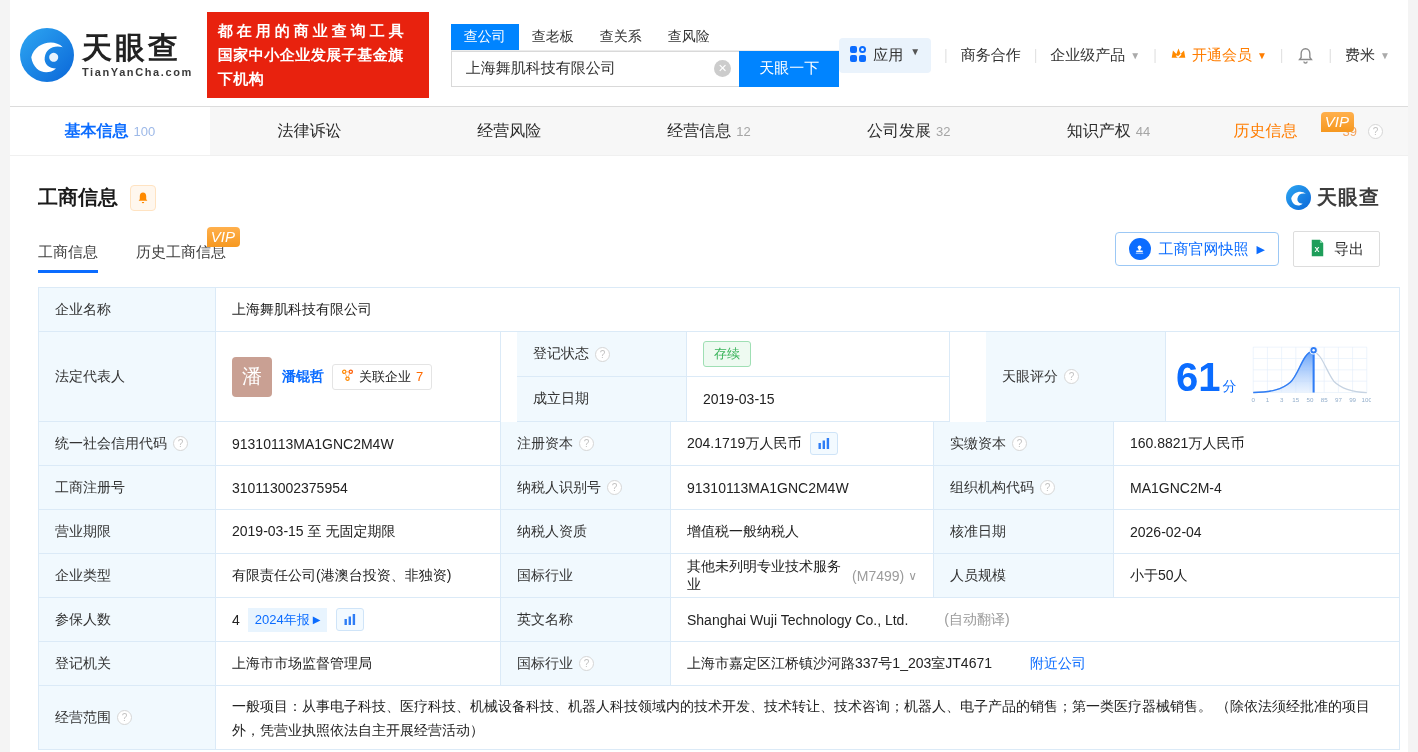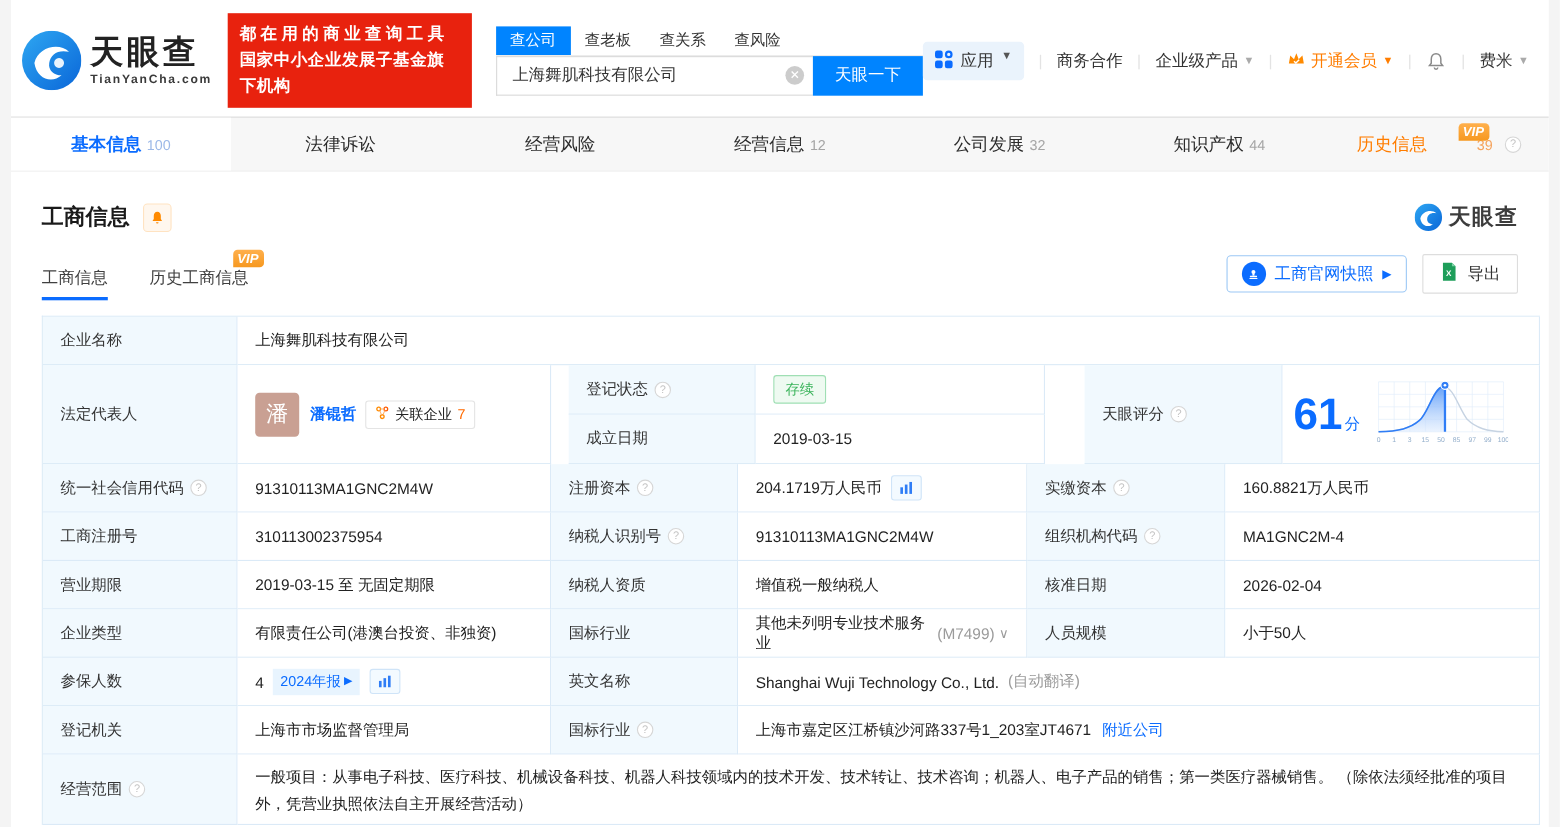--- a/index.html
+++ b/index.html
@@ -39,21 +39,21 @@
   .vip-link .caret { color:#ff7d00; }
 
   
   .tabbar { display:flex; height:50px; background:#f7f7f7; border-top:1px solid #dcdcdc; border-bottom:1px solid #f0f0f0; }
   .mtab { flex:1; display:flex; align-items:center; justify-content:center; gap:5px; font-size:16px; cursor:pointer; color:#2b2b2b; position:relative; }
   .mtab .cnt { font-size:13px; color:#a5a5a5; }
   .mtab.active { background:#fff; color:#0b6cff; font-weight:bold; }
   .mtab.active .cnt { color:#0b6cff; font-weight:normal; }
   .mtab.orange { color:#ff7d00; }
   .mtab.orange .cnt { color:#f5a35c;margin-left:40px; }
-  .vip-badge { background:linear-gradient(180deg,#ffb04d,#f6981f); color:#fff; font-size:12px; font-weight:bold; font-style:italic; padding:1px 5px 1px 4px; border-radius:4px 4px 4px 0; line-height:1.2; }
+  .vip-badge { background:linear-gradient(180deg,#ffb04d,#f6981f); color:#fff; font-size:15px; font-weight:normal; font-style:italic; padding:1px 5px 1px 4px; border-radius:4px 4px 4px 0; line-height:1.2; }
   .vip-abs { position:absolute; top:5px; right:54px; }
   .help { width:15px; height:15px; min-width:15px; border:1px solid #d6d6d6; border-radius:50%; color:#c3c3c3; font-size:10px; display:inline-flex; align-items:center; justify-content:center; margin-left:6px; background:#fff; }
 
   
   .section-head { display:flex; align-items:center; padding:28px 28px 0 28px; }
   .section-title { font-size:20px; font-weight:bold; color:#1a1a1a; }
   .bell-box { margin-left:12px; width:26px; height:26px; border:1px solid #ffe3c2; background:#fff7ee; border-radius:4px; display:flex; align-items:center; justify-content:center; cursor:pointer; }
   .wm-logo { margin-left:auto; display:flex; align-items:center; gap:6px; }
   .wm-text { font-size:20px; font-weight:bold; color:#3c3c3c; letter-spacing:1px; }
 
@@ -67,21 +67,21 @@
   .snap-arrow { font-size:11px; }
   .export-btn { border:1px solid #ddd; border-radius:2px; background:#fff; height:36px; display:flex; align-items:center; gap:8px; padding:0 15px; font-size:15px; color:#333; cursor:pointer; }
 
   
   .tbl { margin:14px 28px 0 28px; width:1362px; border-top:1px solid #dbeaf7; border-left:1px solid #dbeaf7; font-size:14px; }
   .trow { display:flex; }
   .cell { border-right:1px solid #dbeaf7; border-bottom:1px solid #dbeaf7; display:flex; align-items:center; padding:0 16px; min-height:44px; }
   .lbl { background:#f1f9fe; color:#333; }
   .val { background:#fff; color:#222; }
   .w1 { width:177px; } .w2 { width:285px; } .w3 { width:170px; } .w4 { width:263px; } .w5 { width:180px; } .w6 { flex:1; }
-  .wfull { flex:1; } .wmerge { flex:1; }
+  .wfull { flex:1; } .wmerge { flex:1;gap:28px; }
   .h44 { height:44px; } .h90 { height:90px; } .h64 { height:64px; }
   .dbl { display:flex; flex-direction:column; width:485px; }
   .drow { display:flex; flex:1;margin-left:16px; }
   .drow .cell { flex-shrink:0; }
 
   .avatar { width:40px; height:40px; border-radius:4px; background:#c9a093; color:#fff; font-size:20px; display:flex; align-items:center; justify-content:center; margin-right:10px; }
   .link { color:#0b6cff; cursor:pointer; }
   .rel-badge { margin-left:8px; border:1px solid #e4e4e4; border-radius:3px; padding:3px 8px; display:flex; align-items:center; gap:5px; font-size:13px; cursor:pointer; background:#fff; }
   .rel-cnt { color:#ff6a00; }
   .status-badge { background:#eefaf1; border:1px solid #9fdfb4; color:#3cb45c; font-size:13px; padding:3px 10px; border-radius:3px; }

